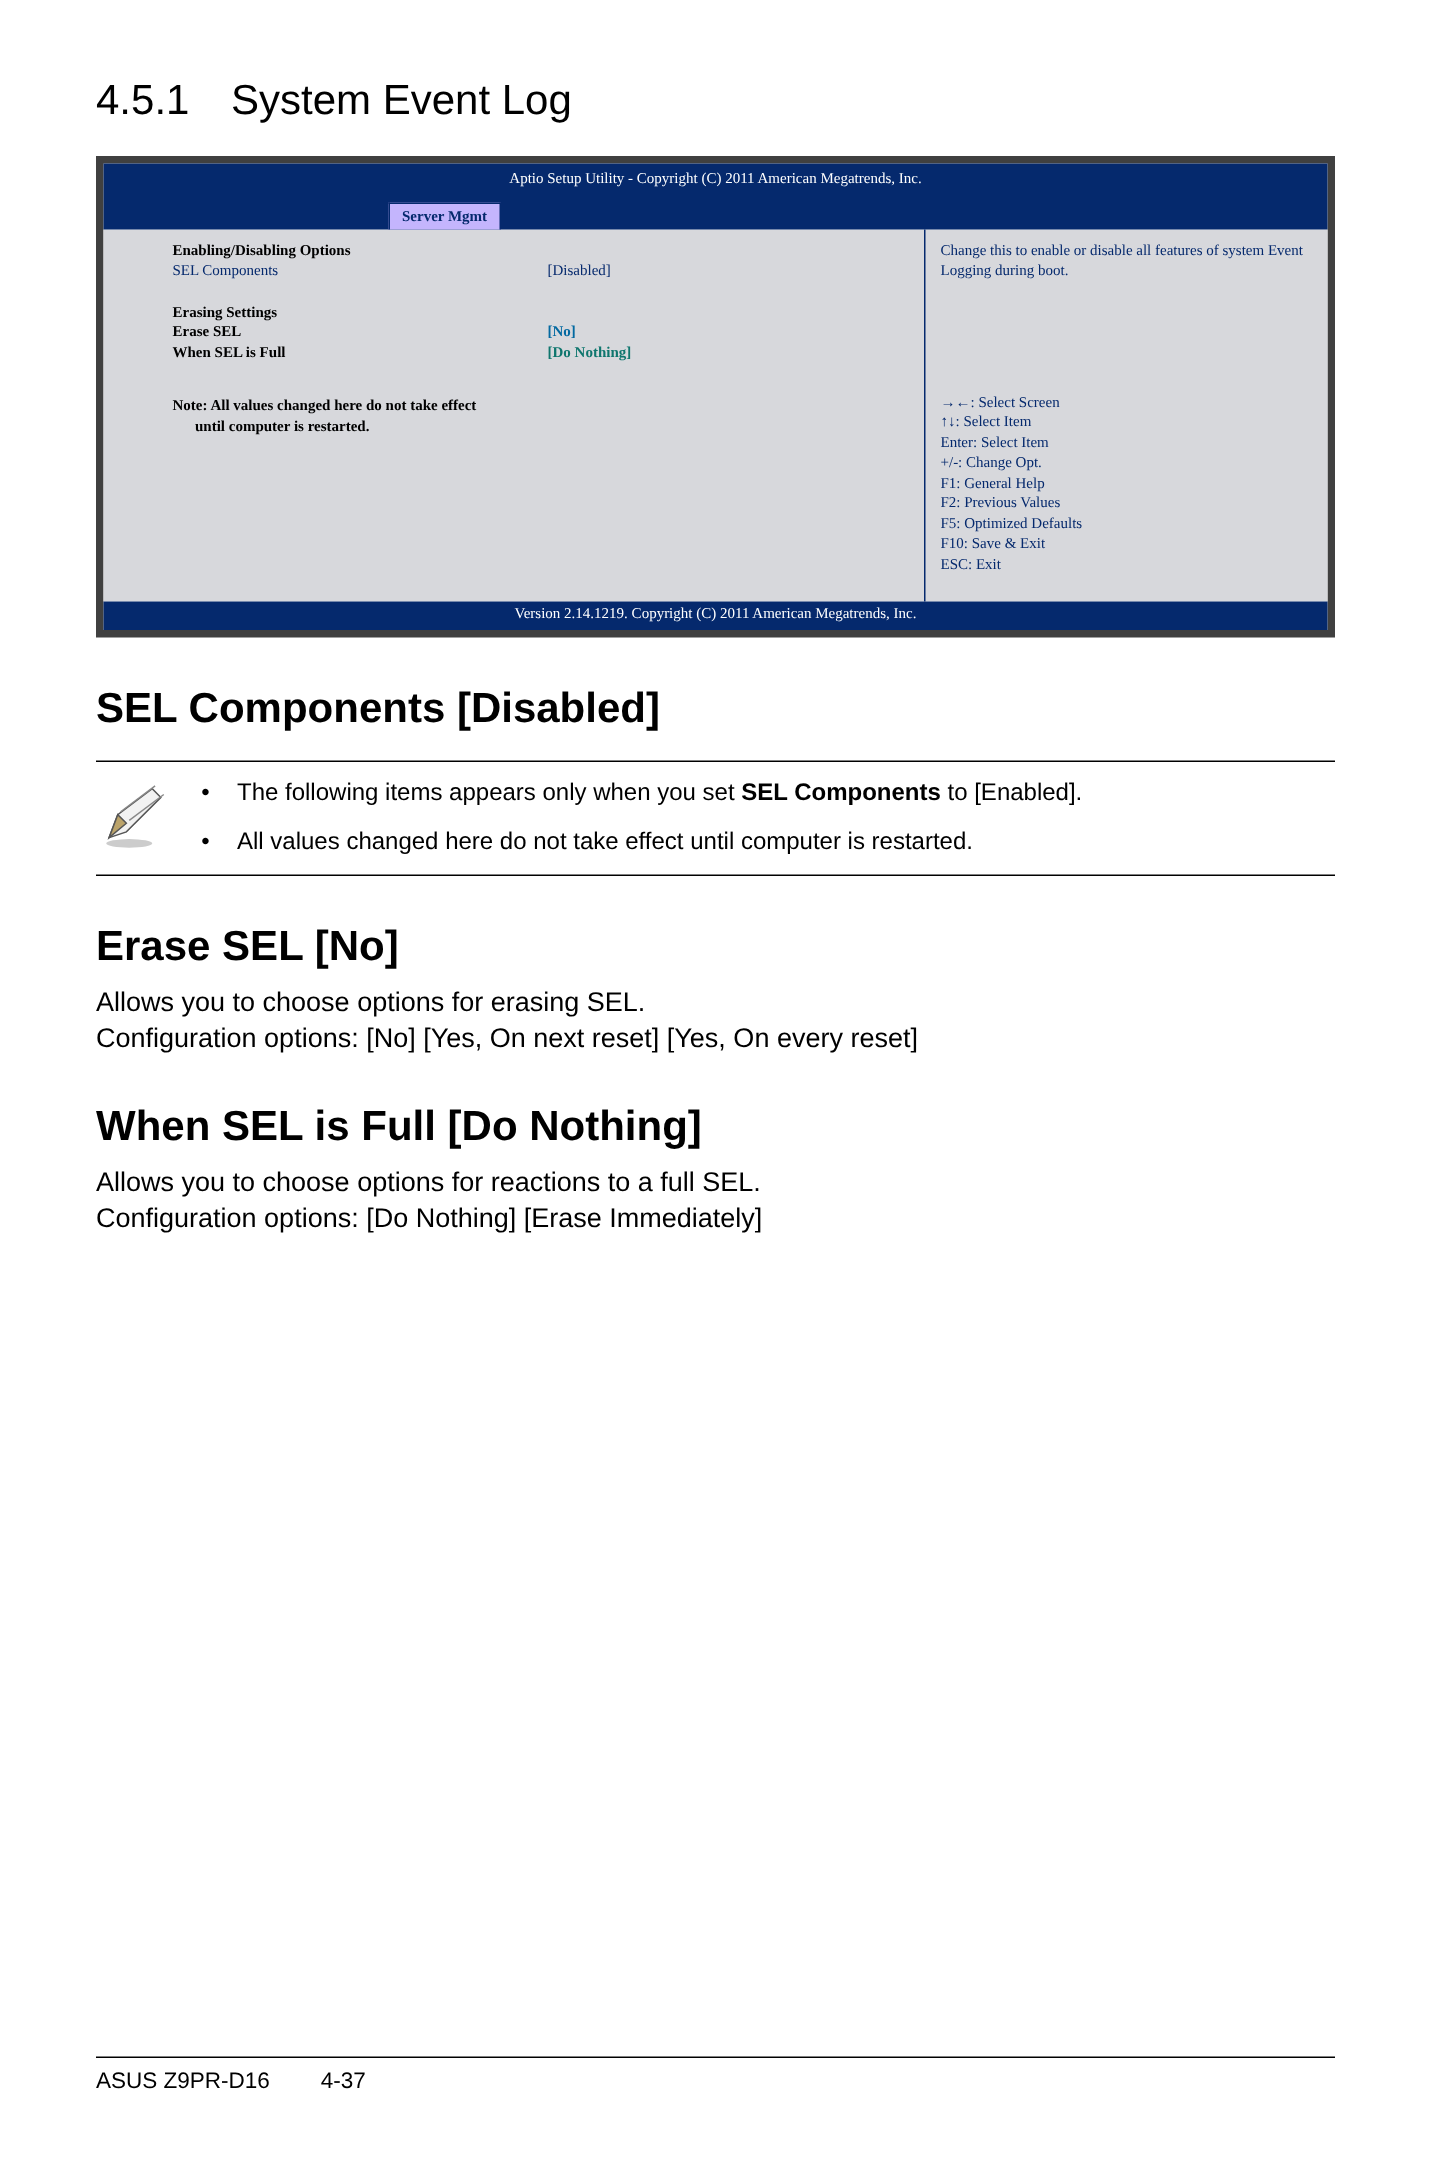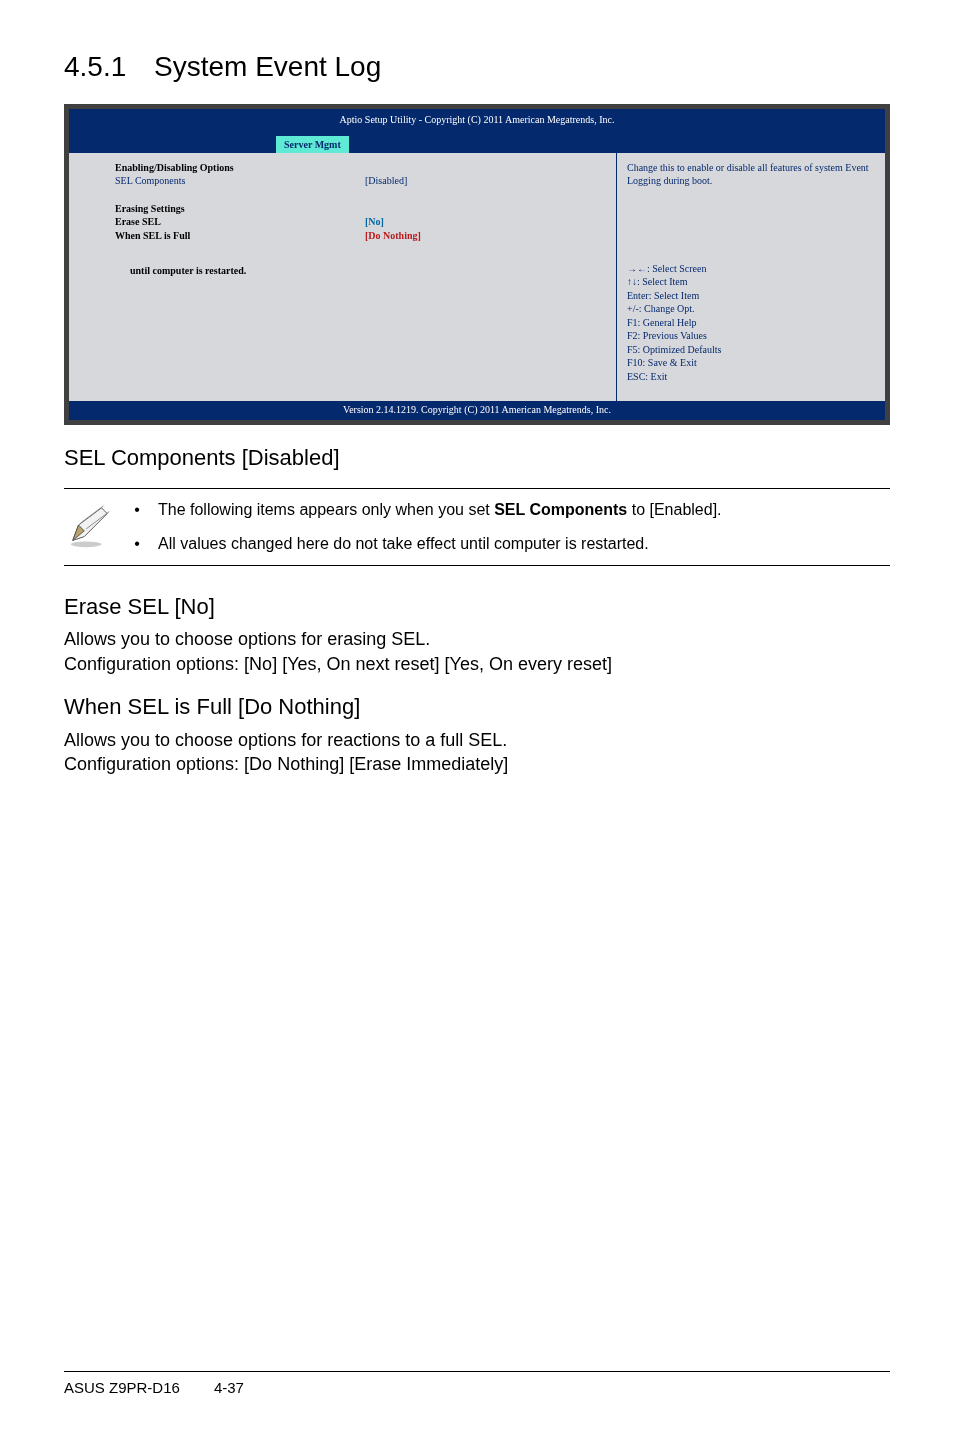--- a/index.html
+++ b/index.html
@@ -14,36 +14,36 @@
   .page { padding:48px 64px 24px 64px; position:relative; box-sizing:border-box; min-height:1438px; }
 
   h2.section-num { font-size:28px; font-weight:normal; margin:0 0 18px 0; }
   h2.section-num .num { display:inline-block; width:90px; }
 
   
   .bios-box { border:5px solid #404040; margin-bottom:18px; font-family: Liberation Serif, serif; font-size:10px; }
   .bios-header { background:#05296d; color:#fff; position:relative; height:44px; }
   .bios-header-text { text-align:center; padding-top:4px; }
   .bios-tab {
-    position:absolute; left:206px; bottom:0;
-    background:#5eead4; color:#05296d;
+    position:absolute; left:190px; bottom:0;
+    background:#c4b5fd; color:#05296d;
     border:1px solid #05296d; border-bottom:none;
     padding:2px 8px 1px 8px; font-weight:bold;
   }
   .bios-body { display:flex; background:#d7d8dc; }
   .bios-left { flex:1; padding:8px 10px 18px 14px; color:#000;margin-left:32px; }
   .bios-right { width:248px; border-left:1px solid #05296d; padding:8px 10px 18px 10px; color:#05296d; }
   .bios-row { display:flex; }
   .bios-label { width:250px; }
   .bios-val { color:#05296d; }
   .black-head { font-weight:bold; color:#000; }
   .blue { color:#05296d; }
   .bios-footer { background:#05296d; color:#fff; text-align:center; padding:2px 0 3px 0; }
 
-  h3.sub { font-size:22px; font-weight:normal; margin:16px 0 6px 0; }
+  h3.sub { font-size:28px; font-weight:bold; margin:28px 0 6px 0; }
   p.body { margin:0 0 16px 0; }
 
   
   .note-wrap { border-top:1px solid #000; border-bottom:1px solid #000; padding:10px 8px 10px 0; display:flex; gap:18px; margin:16px 0 26px 0; }
   .note-icon { width:52px; display:flex; align-items:center; justify-content:center; }
   .note-list { flex:1; font-size:16px; }
   .note-item { display:flex; gap:18px; margin-bottom:12px; }
   .note-item:last-child { margin-bottom:0; }
   .bullet { width:6px; text-align:center; }
 
@@ -73,23 +73,24 @@
           <span class="bios-val">[Disabled]</span>
         </div>
         <div style="height:14px"></div>
         <div class="black-head">Erasing Settings</div>
         <div class="bios-row">
           <span class="bios-label" style="font-weight:bold;">Erase SEL</span>
           <span style="color:#0369a1; font-weight:bold;text-align:center;">[No]</span>
         </div>
         <div class="bios-row">
           <span class="bios-label" style="font-weight:bold;">When SEL is Full</span>
-          <span style="color:#b91c1c; font-weight:bold;">[Do Nothing]</span>
+          <span style="color:#0f766e; font-weight:bold;">[Do Nothing]</span>
         </div>
         <div style="height:22px"></div>
+        <div class="black-head" style="white-space:pre;">Note: All values changed here do not take effect</div>
         <div class="black-head" style="white-space:pre;">      until computer is restarted.</div>
       </div>
       <div class="bios-right">
         <div>Change this to enable or disable all features of system Event Logging during boot.</div>
         <div style="height:74px"></div>
         <div>→←: Select Screen</div>
         <div>↑↓:  Select Item</div>
         <div>Enter: Select Item</div>
         <div>+/-: Change Opt.</div>
         <div>F1: General Help</div>

